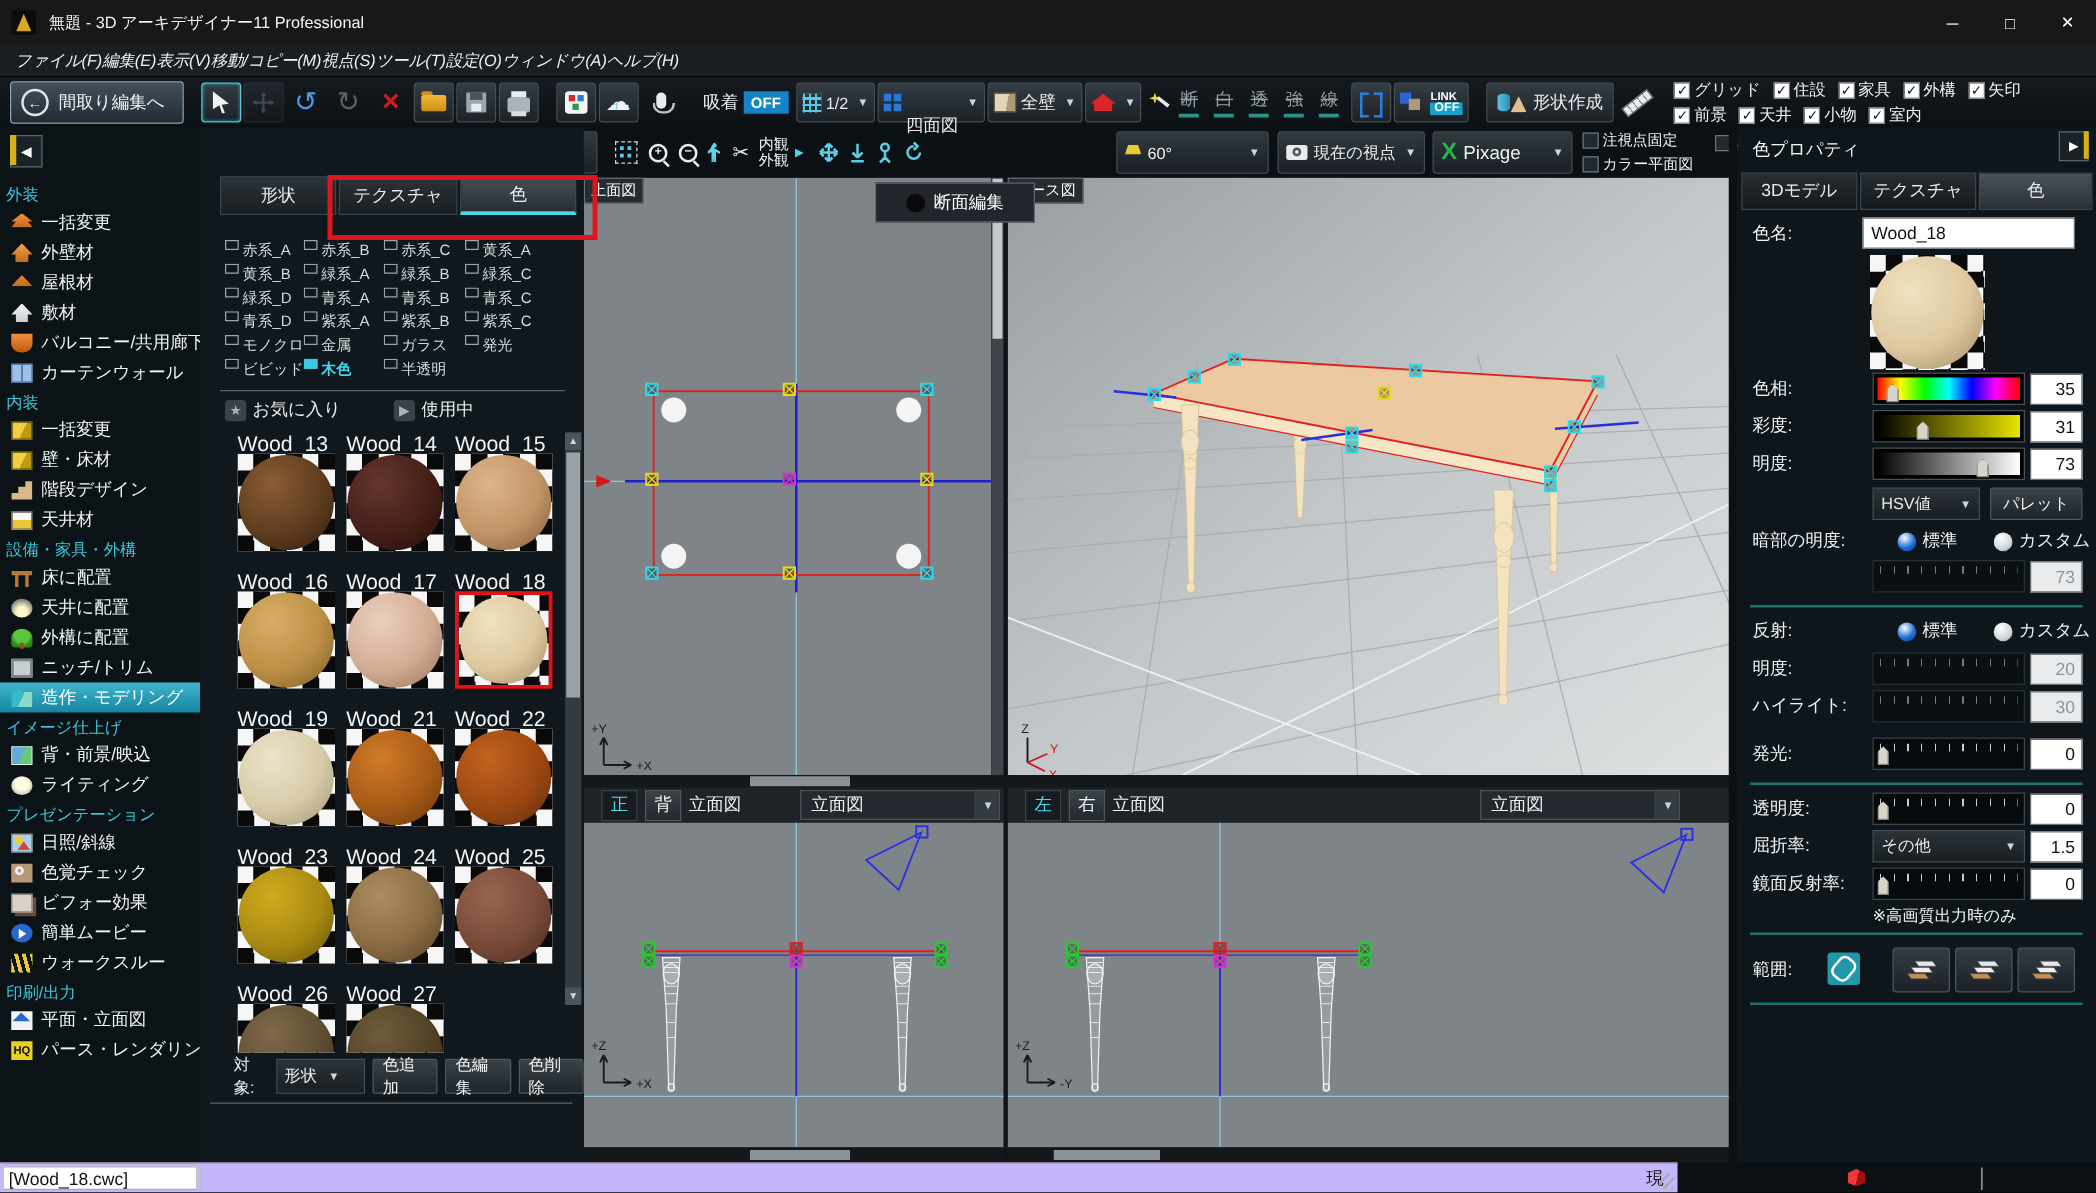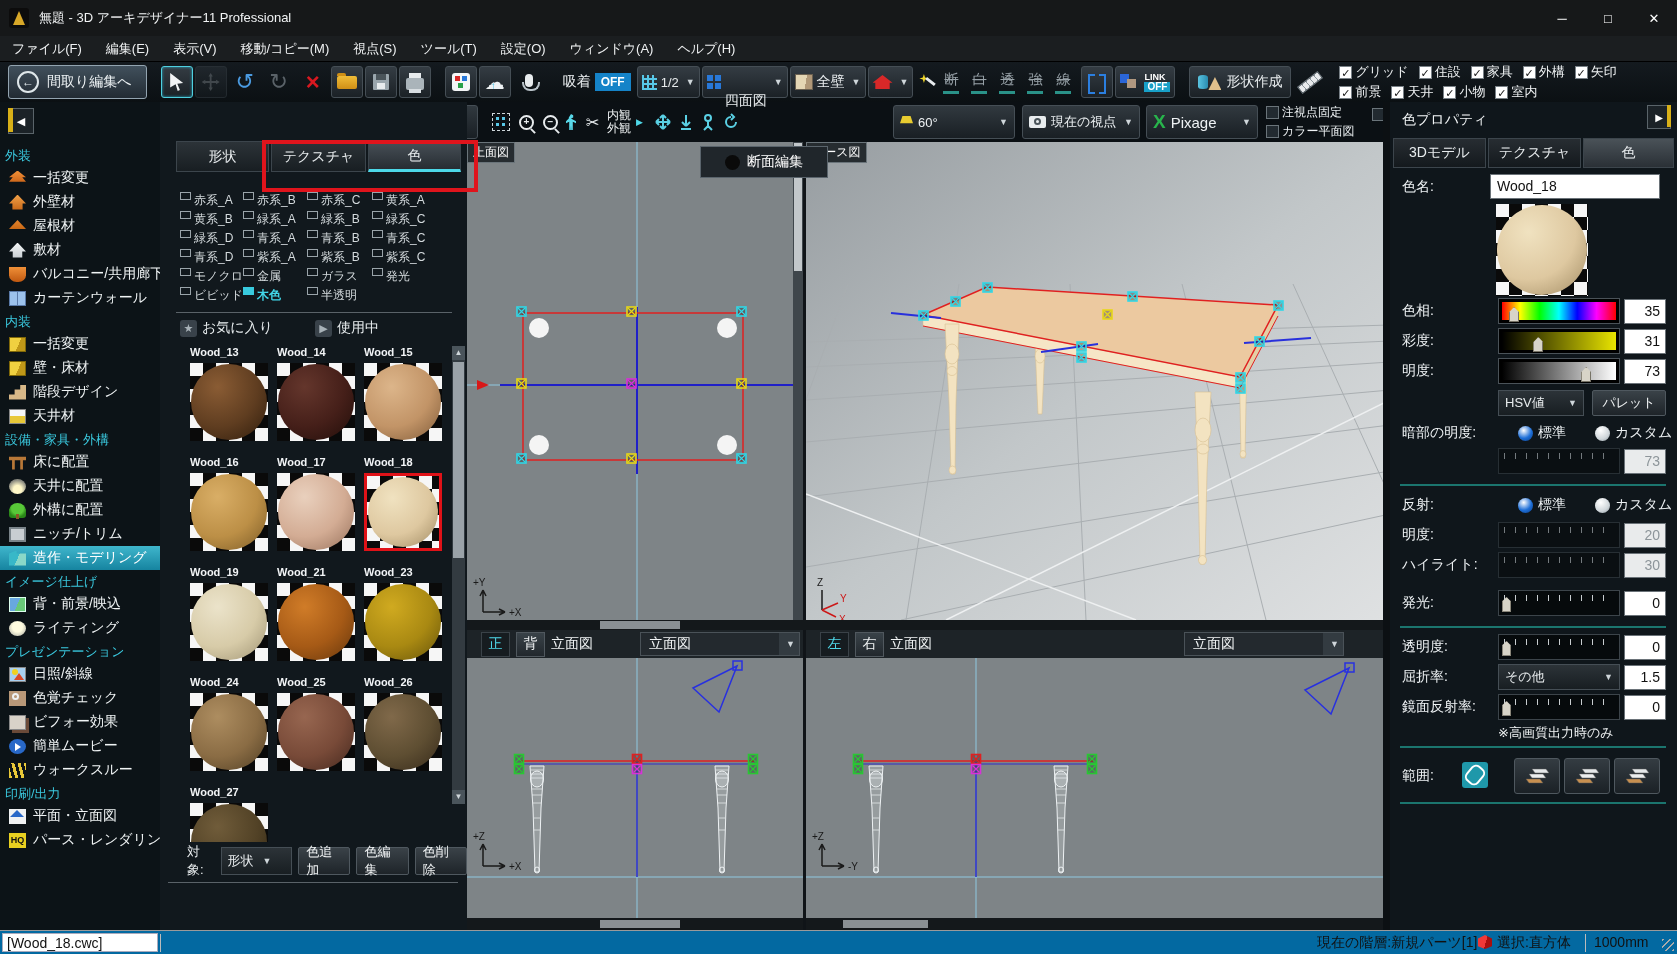--- a/index.html
+++ b/index.html
@@ -7,21 +7,21 @@
        font-family:"Liberation Sans","DejaVu Sans",sans-serif;color:#e8ecee;font-size:13px;}
   .a{position:absolute;}
 
   
   .titlebar{position:absolute;left:0;top:0;width:100%;height:36px;background:#161819;display:flex;align-items:center;}
   .logo{width:20px;height:20px;margin:0 10px 0 9px;background:#0c0c0c;border-radius:3px;position:relative;}
   .logo::before{content:"";position:absolute;left:4px;top:3px;width:0;height:0;border-left:6px solid transparent;border-right:6px solid transparent;border-bottom:14px solid #d8a828;}
   .wtitle{font-size:13px;color:#f2f4f5;text-align:center;}
   .wctrl{margin-left:auto;display:flex;height:100%;}
   .wc{width:46px;height:100%;display:flex;align-items:center;justify-content:center;color:#fff;font-size:13px;}
-  .menubar{position:absolute;left:0;top:36px;width:100%;height:26px;background:#1b1e20;display:flex;align-items:center;gap:24px;padding-left:12px;box-sizing:border-box;border-bottom:1px solid #000;}
+  .menubar{position:absolute;left:0;top:36px;width:100%;height:26px;background:#1b1e20;display:flex;align-items:center;padding-left:12px;box-sizing:border-box;border-bottom:1px solid #000;font-style:italic;}
   .mi{color:#f0f2f3;font-size:13px;}
 
   
   .toolbar1{position:absolute;left:0;top:62px;width:100%;height:40px;background:linear-gradient(#141a1f,#0b1013);display:flex;align-items:center;padding-left:8px;box-sizing:border-box;gap:2px;}
   .tb{height:32px;min-width:32px;box-sizing:border-box;display:flex;align-items:center;justify-content:center;background:linear-gradient(#343c43,#1b2126);border:1px solid #454e55;border-radius:3px;gap:4px;padding:0 4px;}
   .tb.flat{background:none;border:none;}
   .tb.sel{border:1px solid #4fd0e0;box-shadow:0 0 3px #2aa8c0 inset;}
   .tb.dis{opacity:.4;}
   .sep1{width:10px;height:32px;}
   .backbtn{height:32px;background:linear-gradient(#41505c,#222b33);border:1px solid #93a4b0;border-radius:3px;display:flex;align-items:center;gap:8px;padding:0 14px 0 8px;font-size:14px;color:#eef3f5;}
@@ -150,21 +150,21 @@
   .cat.sel .fold{background:#38cade;border-color:#38cade;}
   .catl{font-size:12px;color:#d4dadd;white-space:nowrap;}
   .cat.sel .catl{color:#42d6e8;font-weight:bold;}
   .pdiv{position:absolute;left:16px;top:210px;width:276px;height:1px;background:#5a6268;}
   .favrow{position:absolute;left:20px;top:217px;display:flex;gap:42px;}
   .favi{display:flex;align-items:center;gap:5px;font-size:14px;color:#e8edef;}
   .sq16{width:17px;height:17px;background:#39424a;border-radius:3px;color:#a8b2b8;font-size:11px;display:flex;align-items:center;justify-content:center;}
   .swwrap{position:absolute;left:0;top:242px;width:292px;height:498px;overflow:hidden;}
   .swgrid{position:absolute;left:30px;top:2px;display:grid;grid-template-columns:repeat(3,78px);column-gap:9px;row-gap:14px;}
   .swc{width:78px;height:96px;}
-  .swl{font-size:11px;color:#f2f4f6;height:17px;font-weight:bold;}
+  .swl{font-size:17px;color:#f2f4f6;height:17px;}
   .swi{width:78px;height:78px;box-sizing:border-box;position:relative;}
   .checker{background:repeating-conic-gradient(#0a0a0a 0% 25%,#f6f6f6 0% 50%) 0 0/26px 26px;}
   .swc.sel .swi{border:3px solid #e01218;}
   .sphere{position:absolute;inset:1px;border-radius:50%;}
   .swsb{position:absolute;left:292px;top:244px;width:13px;height:458px;background:#333b41;}
   .swsb .up,.swsb .dn{position:absolute;left:0;width:13px;height:14px;background:#4a545b;color:#cfd6da;font-size:8px;text-align:center;line-height:14px;}
   .swsb .dn{bottom:0;}
   .swsb .th{position:absolute;left:1px;top:16px;width:11px;height:196px;background:#9aa2a8;}
   .tgt{position:absolute;left:0;top:743px;width:307px;height:32px;display:flex;align-items:center;gap:6px;padding-left:27px;box-sizing:border-box;}
   .ddk{height:26px;background:linear-gradient(#2c3338,#181e22);border:1px solid #454e55;display:flex;align-items:center;gap:6px;padding:0 6px;font-size:13px;}
@@ -229,21 +229,21 @@
   .rgl{display:flex;align-items:center;gap:5px;font-size:14px;color:#eef2f4;}
   .tealdiv{position:absolute;left:10px;width:266px;height:2px;background:#1b756e;}
   .nmin{position:absolute;left:100px;width:170px;height:25px;box-sizing:border-box;background:#fff;border:1px solid #6a7278;color:#111;font-size:14px;padding:3px 0 0 6px;}
   .bigprev{position:absolute;left:106px;top:102px;width:92px;height:92px;}
   .clip{position:absolute;left:72px;width:26px;height:26px;background:#1f98aa;border-radius:3px;position:absolute;display:flex;align-items:center;justify-content:center;}
   .clip::before{content:"";width:12px;height:16px;border:2px solid #fff;border-radius:6px;transform:rotate(40deg);}
   .rngb{position:absolute;width:46px;height:36px;box-sizing:border-box;background:linear-gradient(#343c42,#1b2126);border:1px solid #4f585f;border-radius:3px;display:flex;align-items:center;justify-content:center;}
   .note{position:absolute;left:108px;font-size:13px;color:#f0f3f4;}
 
   
-  .statusbar{position:absolute;left:0;top:930px;width:1677px;height:24px;background:#0369a1;border-top:1px solid #9a9a9a;color:#111;font-size:14px;}
+  .statusbar{position:absolute;left:0;top:930px;width:1342px;height:24px;background:#c4b5fd;border-top:1px solid #9a9a9a;color:#111;font-size:14px;}
   .stfile{position:absolute;left:2px;top:2px;width:156px;height:19px;background:#fff;border:1px solid #aab;padding:1px 0 0 4px;box-sizing:border-box;}
   .stsep{position:absolute;top:3px;width:1px;height:18px;background:#bbb;}
   .cube{width:14px;height:14px;background:linear-gradient(105deg,#f03838 55%,#a80f0f 55%);clip-path:polygon(0 25%,50% 0,100% 25%,100% 80%,50% 100%,0 80%);}
   .grip{position:absolute;right:3px;top:8px;width:12px;height:12px;background:repeating-linear-gradient(135deg,#aaa 0 2px,transparent 2px 5px);}
 
   
   .annot{position:absolute;left:262px;top:140px;width:216px;height:52px;border:4px solid #e0141c;z-index:60;box-sizing:border-box;}
 </style>
 </head>
 <body>
@@ -788,20 +788,26 @@
         <div class="swc">
             <div class="swl">Wood_19</div>
             <div class="swi checker">
               <div class="sphere" style="background: radial-gradient(circle at 35% 30%, rgb(235, 227, 202) 0%, rgb(215, 203, 168) 55%, rgb(158, 146, 114) 100%);"></div>
             </div>
           </div>
         <div class="swc">
             <div class="swl">Wood_21</div>
             <div class="swi checker">
               <div class="sphere" style="background: radial-gradient(circle at 35% 30%, rgb(208, 124, 40) 0%, rgb(166, 90, 22) 55%, rgb(100, 54, 12) 100%);"></div>
+            </div>
+          </div>
+        <div class="swc">
+            <div class="swl">Wood_22</div>
+            <div class="swi checker">
+              <div class="sphere" style="background: radial-gradient(circle at 35% 30%, rgb(196, 98, 31) 0%, rgb(155, 72, 18) 55%, rgb(94, 43, 10) 100%);"></div>
             </div>
           </div>
         <div class="swc">
             <div class="swl">Wood_23</div>
             <div class="swi checker">
               <div class="sphere" style="background: radial-gradient(circle at 35% 30%, rgb(208, 170, 32) 0%, rgb(169, 137, 18) 55%, rgb(100, 82, 10) 100%);"></div>
             </div>
           </div>
         <div class="swc">
             <div class="swl">Wood_24</div>

